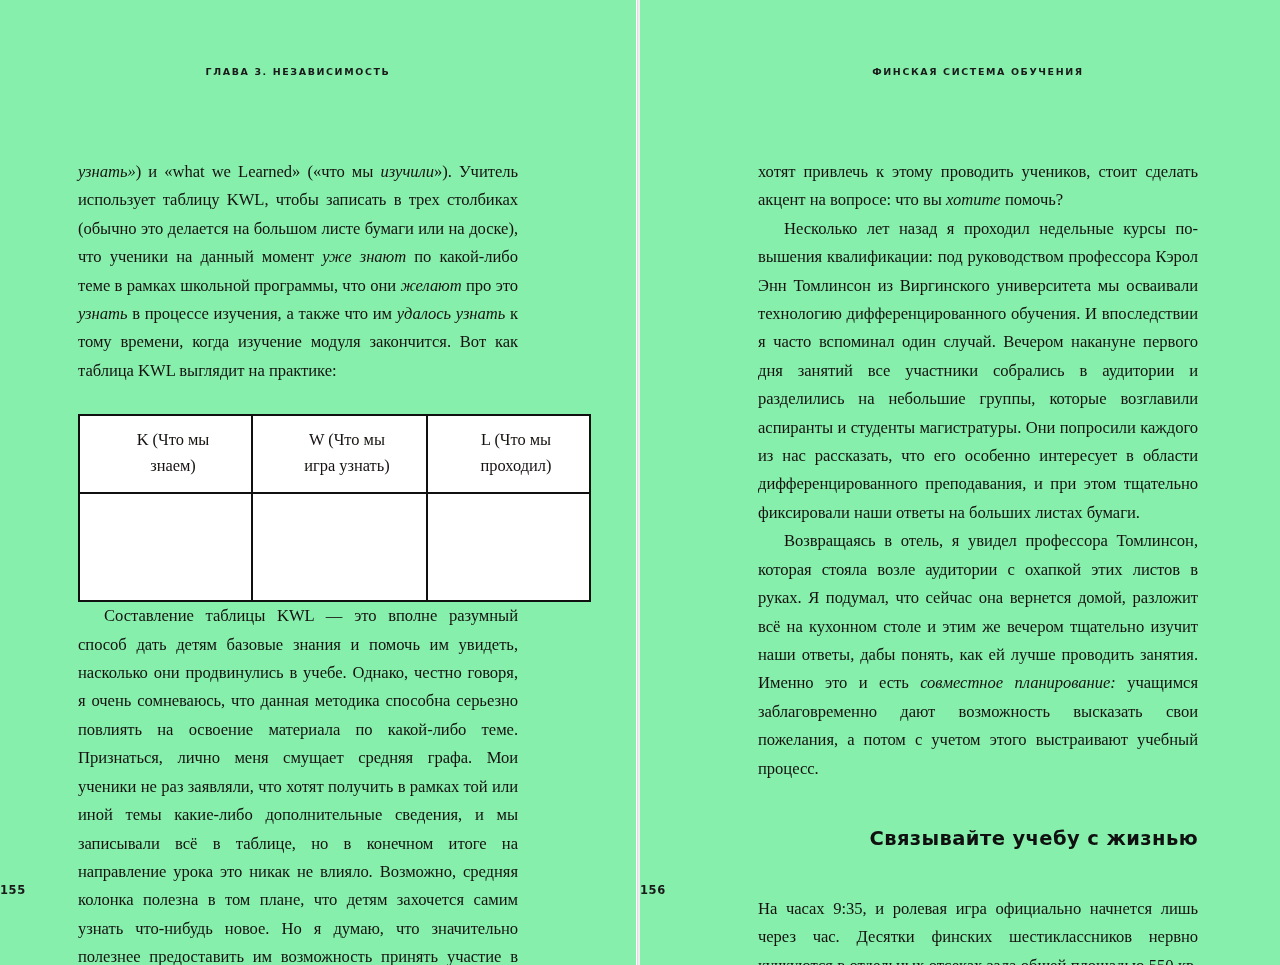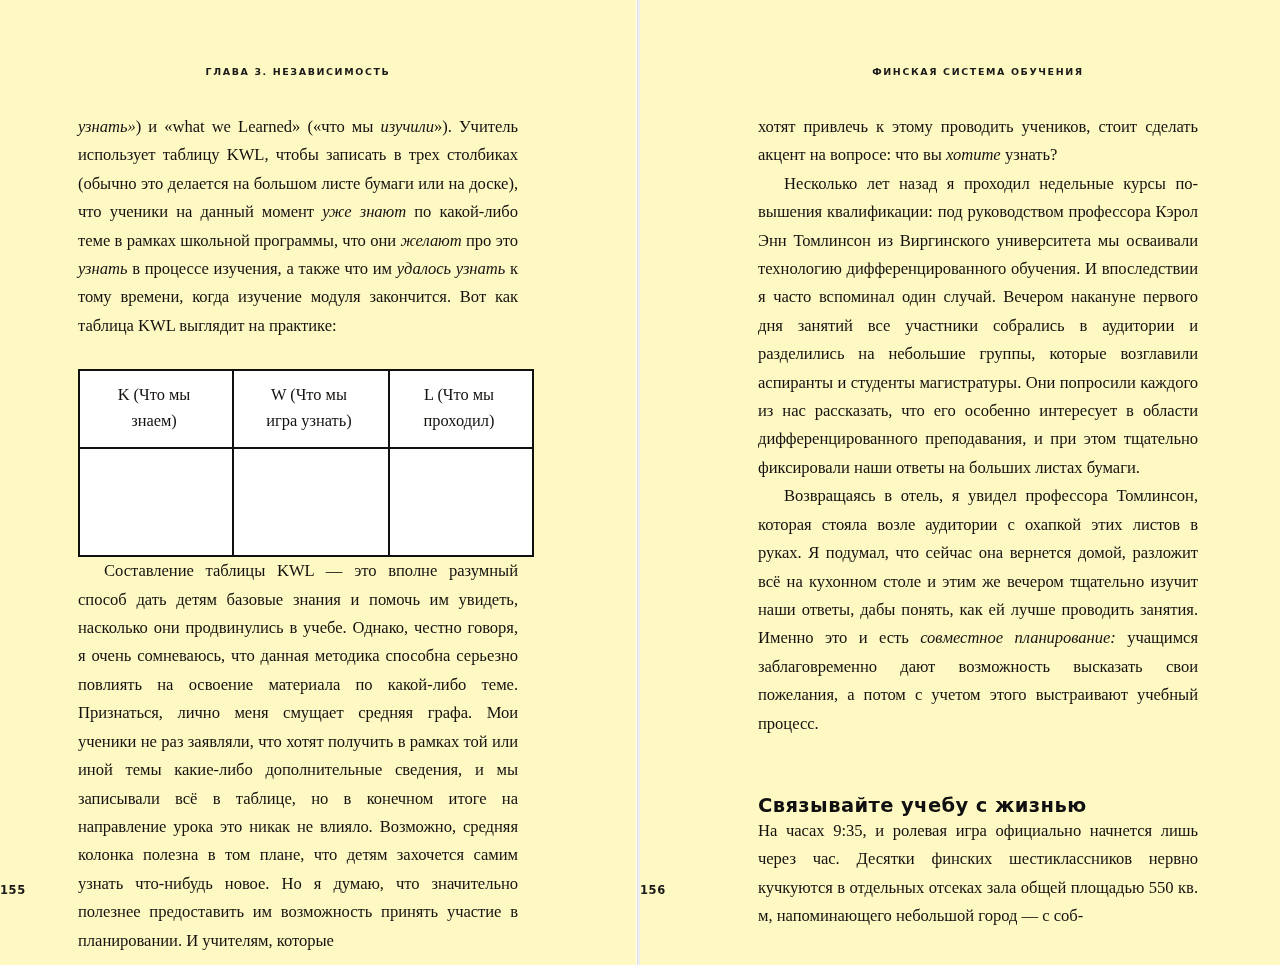--- a/index.html
+++ b/index.html
@@ -33,21 +33,21 @@
       #d2d2d2 14%, #e9e9e9 28%,
       #f6f6f6 46%,
       #d6d6d6 62%, #c9c9c9 72%,
       #ededed 86%, #ffffff 100%);
   }
   .page {
     position: relative;
     width: 640px;
     height: 965px;
     box-sizing: border-box;
-    background: #fef9c3;
+    background: #86efac;
   }
   .page-inner {
     position: absolute;
     left: 80px;
     right: 80px;
     top: 0;
     bottom: 0;
   }
   .page-left .page-inner  { left: 78px; right: 122px; }
   .page-right .page-inner { left: 118px; right: 82px; text-decoration: underline; }
@@ -79,59 +79,59 @@
     font-size: 16.6px;
     line-height: 28.4px;
     text-align: justify;
     text-justify: inter-word;
     hyphens: manual;
     -webkit-hyphens: manual;
     letter-spacing: -0.05px;
     word-spacing: 0.1px;
   }
   p.para.indent { text-indent: 26px; }
-  p.para.cont   { text-indent: 0; }
+  p.para.cont   { text-indent: 0; margin-top: 45px; }
   p.para em { font-style: italic; }
 
   
   .kwl-table-wrap {
     margin: 29px 0 0 0;
     padding: 0;
   }
   table.kwl {
     width: 436px;
     border-collapse: collapse;
     border: 2.2px solid #101010;
     table-layout: fixed;
     background: #ffffff;
   }
   table.kwl td {
     border: 2.2px solid #101010;
     text-align: center;
     vertical-align: middle;
     font-size: 16.4px;
     line-height: 26px;
-    padding: 6px 4px 8px 0;
+    padding: 6px 4px 8px 19px;
     margin-left: 48px;
   }
   table.kwl tr.header-row td { height: 62px; }
   table.kwl tr.body-row td   { height: 92px; }
   table.kwl td.col-k { width: 148px; }
   table.kwl td.col-w { width: 150px; }
   table.kwl td.col-l { width: 138px; }
 
   .after-table { margin-top: 28px; }
 
   h2.section-title {
-    margin: 56px 0 0 0;
+    margin: 44px 0 0 0;
     font-family: "DejaVu Sans", "Liberation Sans", sans-serif;
     font-size: 19.5px;
     font-weight: 700;
     letter-spacing: 0.4px;
-    text-align: left;
+    text-align: right;
     color: #101010;
   }
   .after-title { margin-top: 30px; }
 
   .folio {
     position: absolute;
     bottom: 68px;
     left: 0;
     right: 0;
     text-align: left;
@@ -192,21 +192,21 @@
 
   <div class="gutter"></div>
 
   <div class="page page-right">
     <div class="page-inner">
 
       <div class="running-head">ФИНСКАЯ СИСТЕМА ОБУЧЕНИЯ</div>
 
       <div class="body-block">
 
-        <p class="para cont"><span>хотят привлечь к этому проводить учеников, стоит сделать акцент на вопросе: что вы </span><em>хотите</em><span> узнать?</span></p>
+        <p class="para cont"><span>хотят привлечь к этому проводить учеников, стоит сделать акцент на вопросе: что вы </span><em>хотите</em><span> помочь?</span></p>
 
         <p class="para indent">Несколько лет назад я проходил недельные курсы по­вышения квалификации: под руководством профессора Кэрол Энн Томлинсон из Виргинского университета мы осваивали технологию дифференцированного обучения. И впоследствии я часто вспоминал один случай. Вечером накануне первого дня занятий все участники собрались в аудитории и разделились на небольшие группы, кото­рые возглавили аспиранты и студенты магистратуры. Они попросили каждого из нас рассказать, что его осо­бенно интересует в области дифференцированного пре­подавания, и при этом тщательно фиксировали наши ответы на больших листах бумаги.</p>
 
         <p class="para indent"><span>Возвращаясь в отель, я увидел профессора Томлинсон, которая стояла возле аудитории с охапкой этих листов в руках. Я подумал, что сейчас она вернется домой, раз­ложит всё на кухонном столе и этим же вечером тща­тельно изучит наши ответы, дабы понять, как ей лучше проводить занятия. Именно это и есть </span><em>совместное плани­рование:</em><span> учащимся заблаговременно дают возможность высказать свои пожелания, а потом с учетом этого вы­страивают учебный процесс.</span></p>
 
         <h2 class="section-title">Связывайте учебу с жизнью</h2>
 
         <p class="para cont after-title">На часах 9:35, и ролевая игра официально начнется лишь через час. Десятки финских шестиклассников нервно кучкуются в отдельных отсеках зала общей площадью 550 кв. м, напоминающего небольшой город — с соб-</p>
 
       </div>

